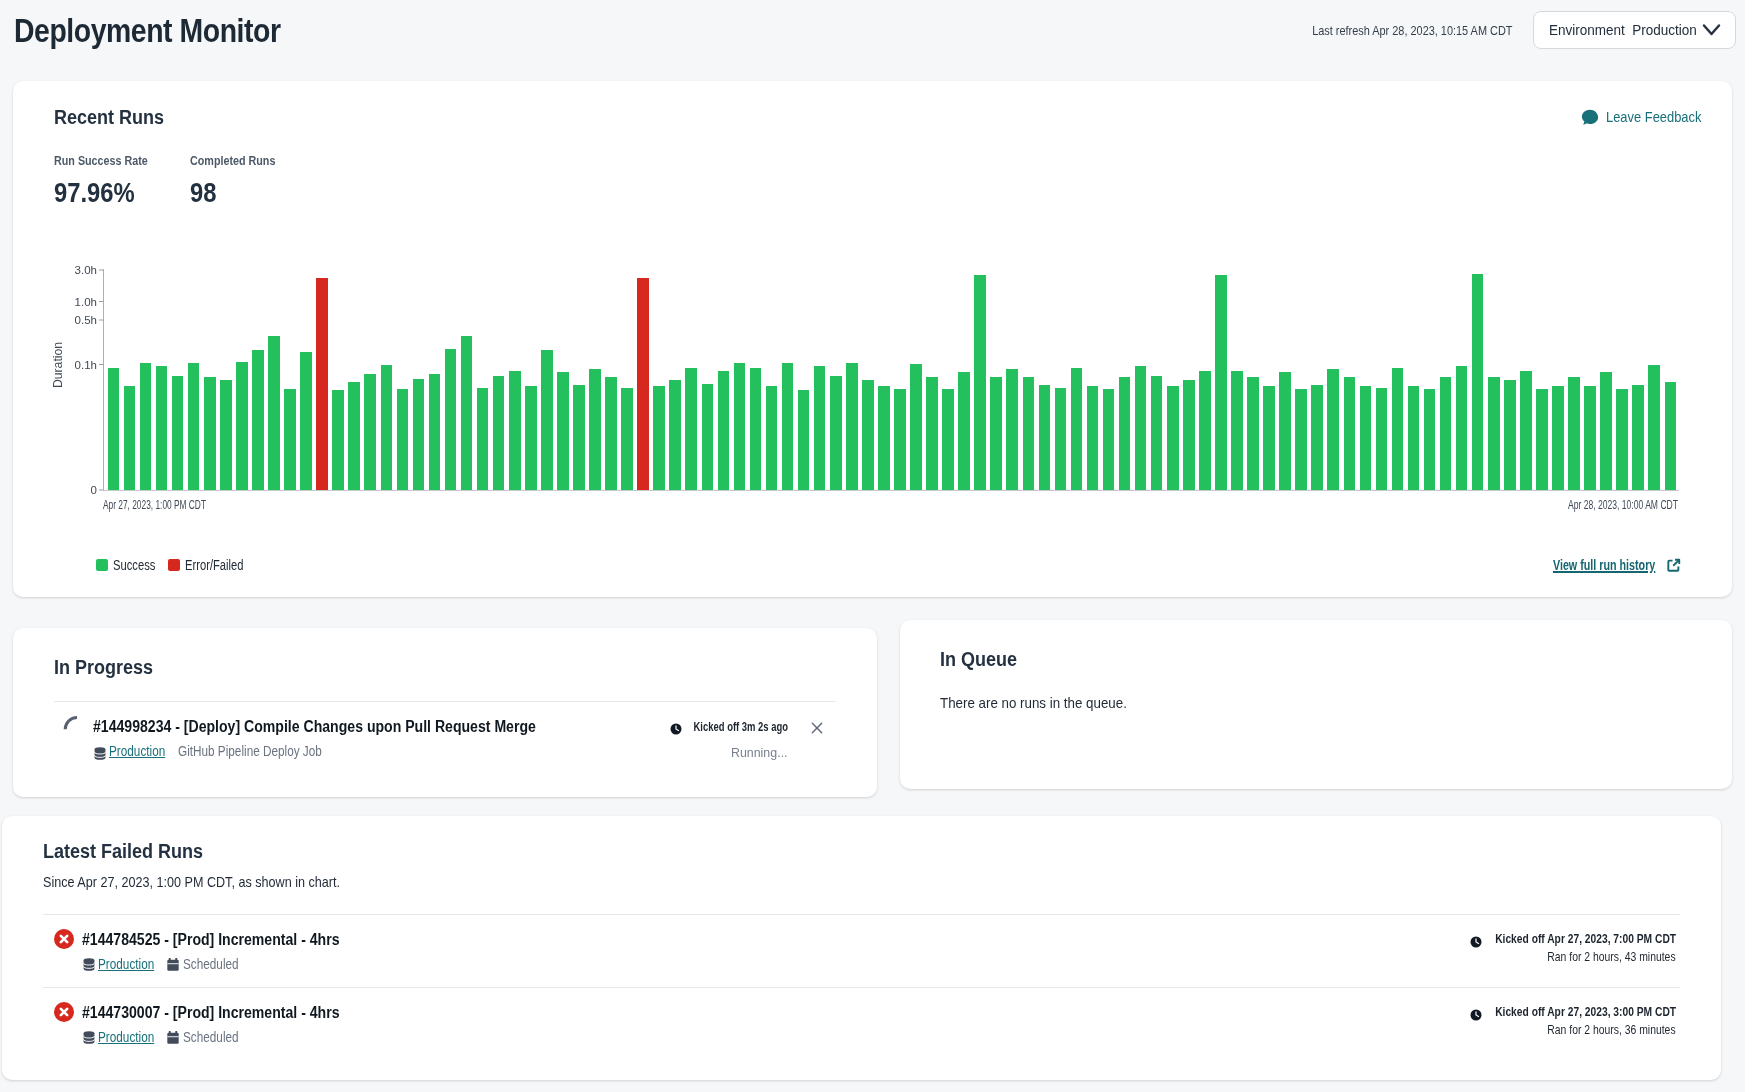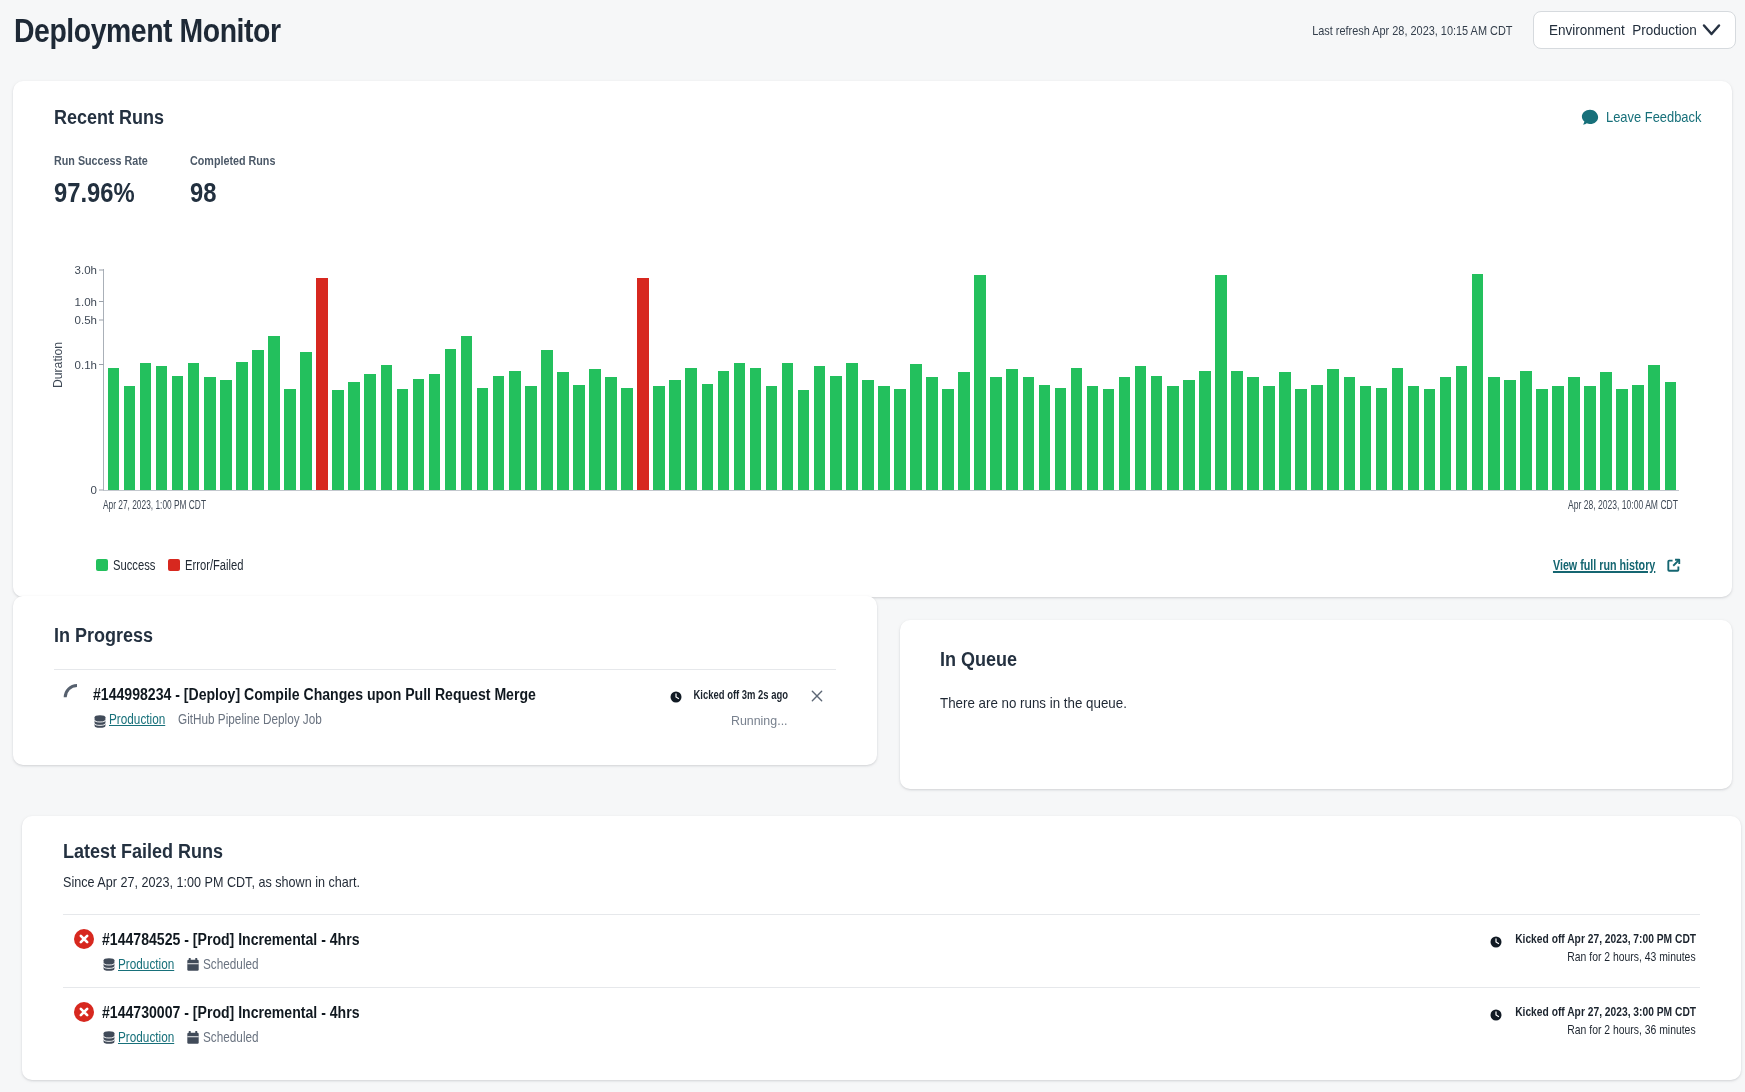--- a/index.html
+++ b/index.html
@@ -165,21 +165,21 @@
 <div class="abs" style="left:172px; top:476px; font-size:14px; color:#222b35; transform:scaleX(.80); transform-origin:left center;">Error/Failed</div>
 
 <div class="abs" style="right:77px; top:476px; font-size:14.5px; font-weight:600; color:#156671; text-decoration:underline; text-decoration-thickness:1.5px; transform:scaleX(.74); transform-origin:right center;">View full run history</div>
 <div class="abs" style="right:51px; top:477px;"><svg width="15" height="15" viewBox="0 0 24 24" fill="none" stroke="#156671" stroke-width="3">
 <path d="M10.5 4.2H5a1.3 1.3 0 0 0-1.3 1.3V19A1.3 1.3 0 0 0 5 20.3h13.5a1.3 1.3 0 0 0 1.3-1.3v-5.5"></path>
 <path d="M14.5 2.8h6.7v6.7" stroke-linejoin="round"></path>
 <path d="M20.6 3.4L11.6 12.4"></path>
 </svg></div>
 </div>
 
-<div class="card" style="left:13px; top:596px; width:864px; height:169px;text-decoration:underline;">
+<div class="card" style="left:13px; top:628px; width:864px; height:169px;text-decoration:underline;">
 <div class="abs h2" style="left:41px; top:28px;">In Progress</div>
 <div class="divider" style="left:41px; top:73px; width:782px;"></div>
 <div class="abs" style="left:50px; top:87px;"><svg width="28" height="28" viewBox="0 0 28 28" fill="none">
 <path d="M14 2.5 A11.8 11.8 0 0 0 2.2 14.3" stroke="#56606e" stroke-width="3" stroke-linecap="butt"></path>
 </svg></div>
 <div class="abs runtitle" style="left:80px; top:90px;">#144998234 - [Deploy] Compile Changes upon Pull Request Merge</div>
 <div class="abs" style="left:81px; top:118px;"><svg width="12" height="13" viewBox="0 0 22 24">
 <path fill="#414b59" d="M1 4.2 a10 3.7 0 0 1 20 0 V19.8 a10 3.7 0 0 1 -20 0 Z"></path>
 <path d="M1 9.2 a10 3.7 0 0 0 20 0 M1 15.4 a10 3.7 0 0 0 20 0" stroke="#fff" stroke-width="1.7" fill="none"></path>
 </svg></div>
@@ -194,21 +194,21 @@
 <div class="abs" style="left:797px; top:93px;"><svg width="14" height="14" viewBox="0 0 24 24" stroke="#5d6775" stroke-width="2.4" stroke-linecap="round">
 <path d="M4 4l16 16M20 4L4 20"></path>
 </svg></div>
 </div>
 
 <div class="card" style="left:900px; top:620px; width:832px; height:169px;">
 <div class="abs h2" style="left:40px; top:28px;">In Queue</div>
 <div class="abs" style="left:40px; top:75px; font-size:14.5px; color:#1f2834; transform:scaleX(.92); transform-origin:left center;">There are no runs in the queue.</div>
 </div>
 
-<div class="card" style="left:22px; top:816px; width:1719px; height:264px;text-decoration:underline;">
+<div class="card" style="left:2px; top:816px; width:1719px; height:264px;text-decoration:underline;">
 <div class="abs h2" style="left:41px; top:24px;">Latest Failed Runs</div>
 <div class="abs" style="left:41px; top:57px; font-size:15px; color:#1f2834; transform:scaleX(.84); transform-origin:left center;">Since Apr 27, 2023, 1:00 PM CDT, as shown in chart.</div>
 <div class="divider" style="left:41px; top:98px; width:1637px;"></div>
 
 <div class="abs" style="left:52px; top:113px;"><svg width="20" height="20" viewBox="0 0 24 24">
 <circle cx="12" cy="12" r="12" fill="#d7281f"></circle>
 <path d="M8.2 8.2l7.6 7.6M15.8 8.2l-7.6 7.6" stroke="#fff" stroke-width="3.2" stroke-linecap="round"></path>
 </svg></div>
 <div class="abs runtitle" style="left:80px; top:115px;">#144784525 - [Prod] Incremental - 4hrs</div>
 <div class="abs" style="left:81px; top:141px;"><svg width="12" height="13" viewBox="0 0 22 24">

